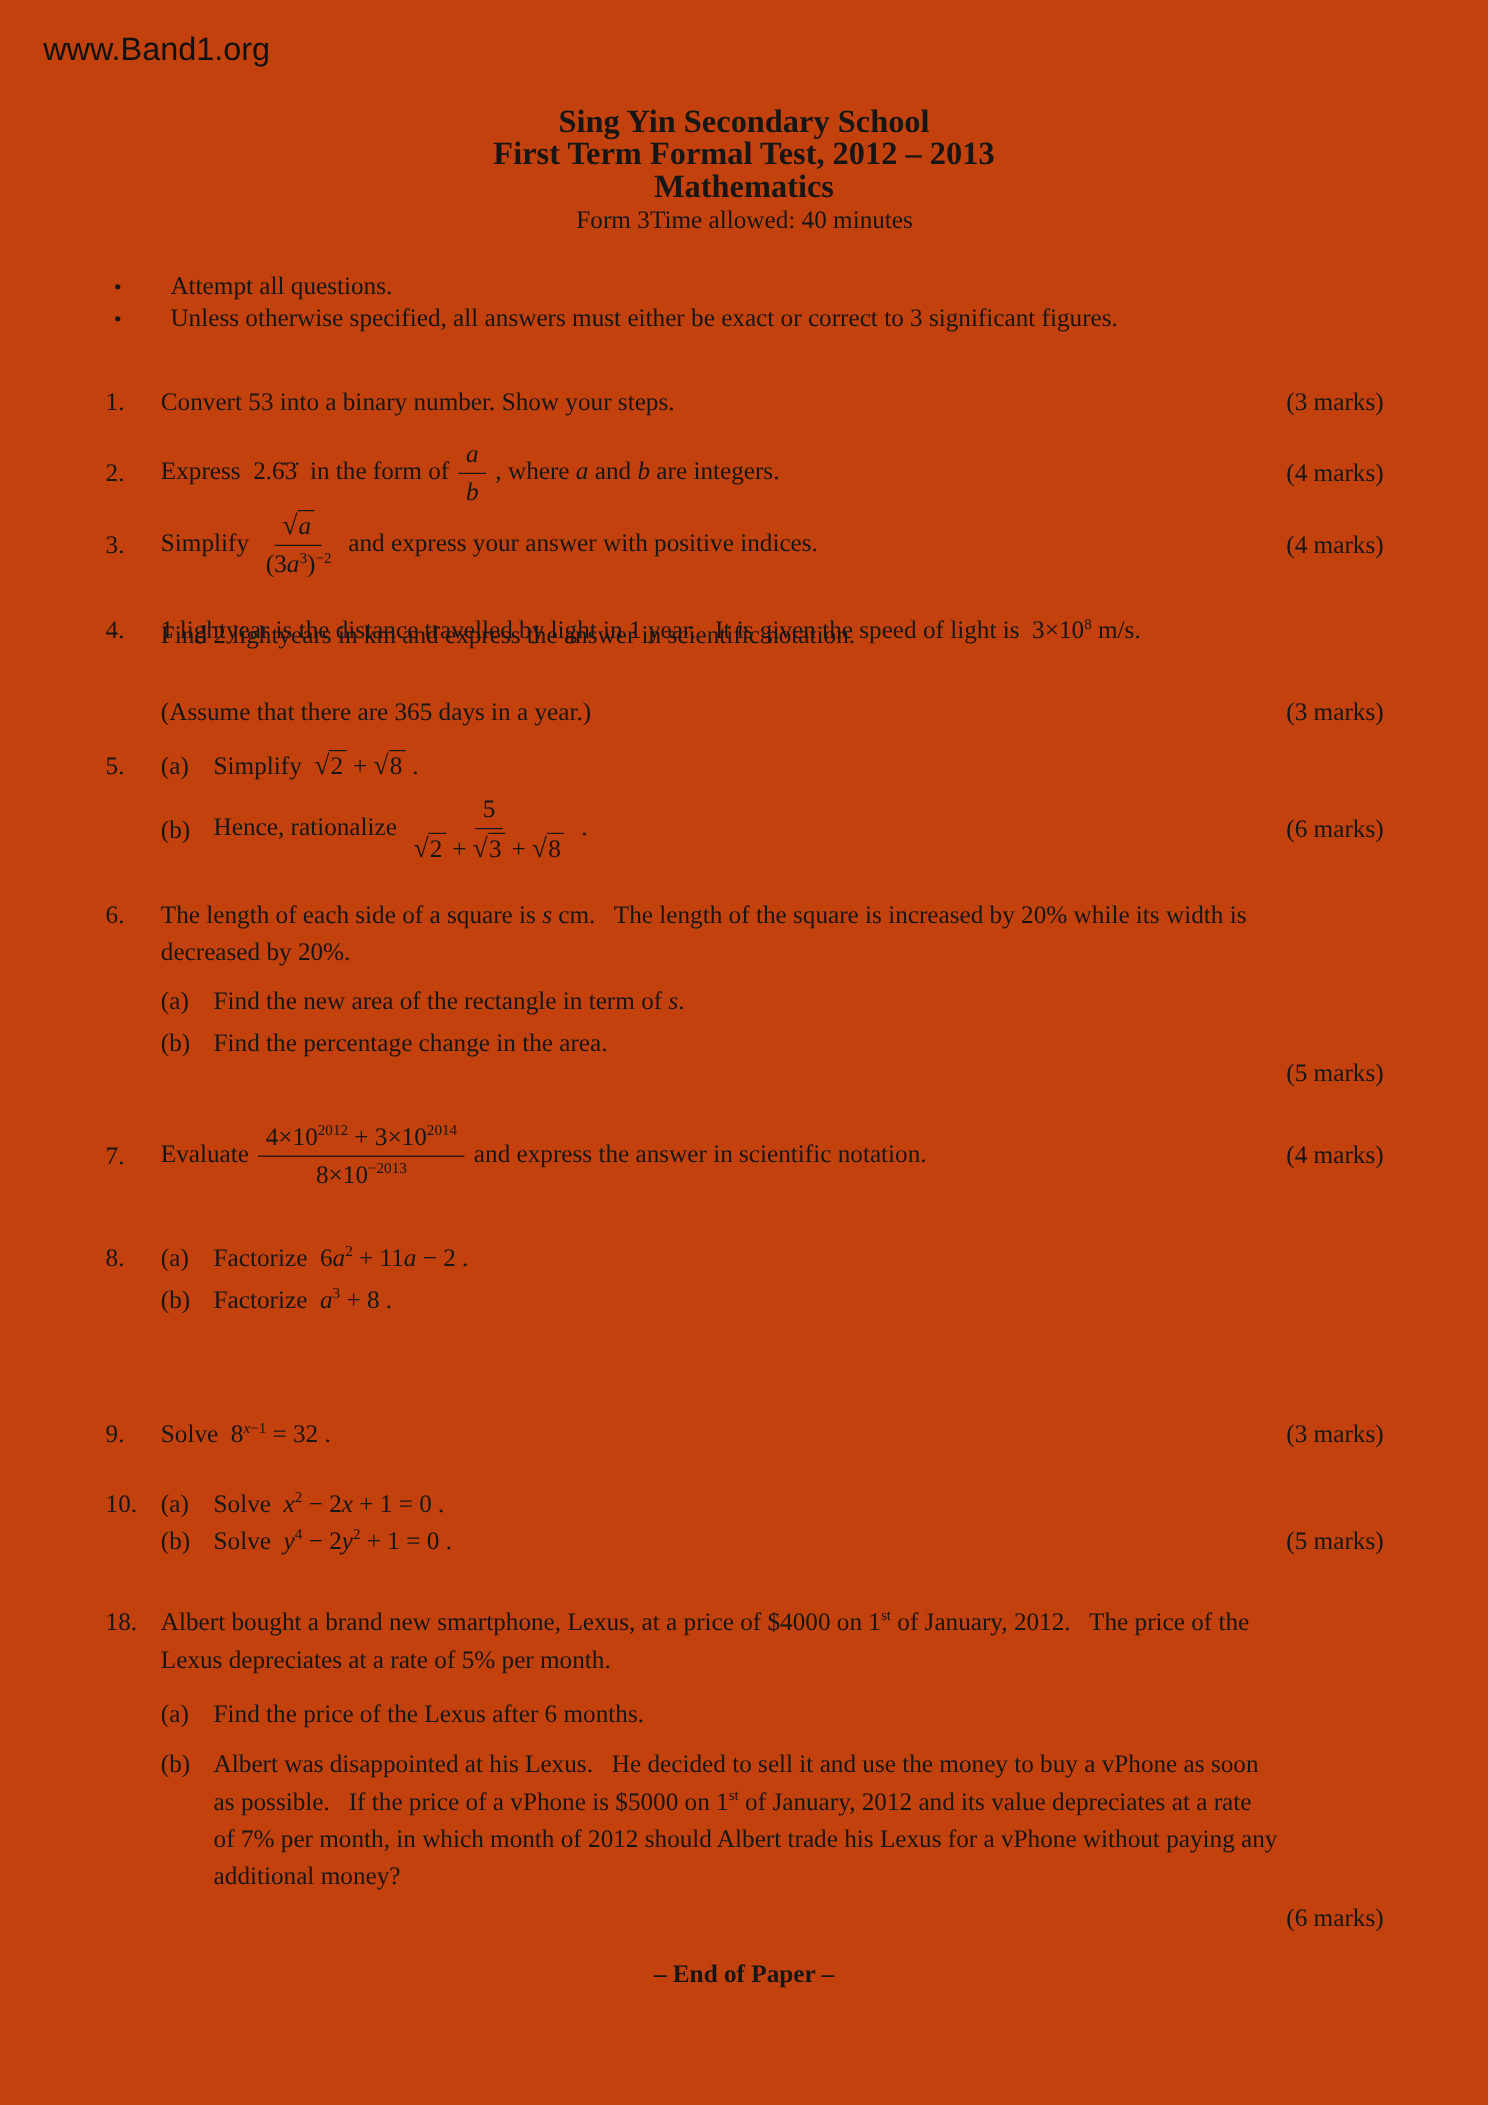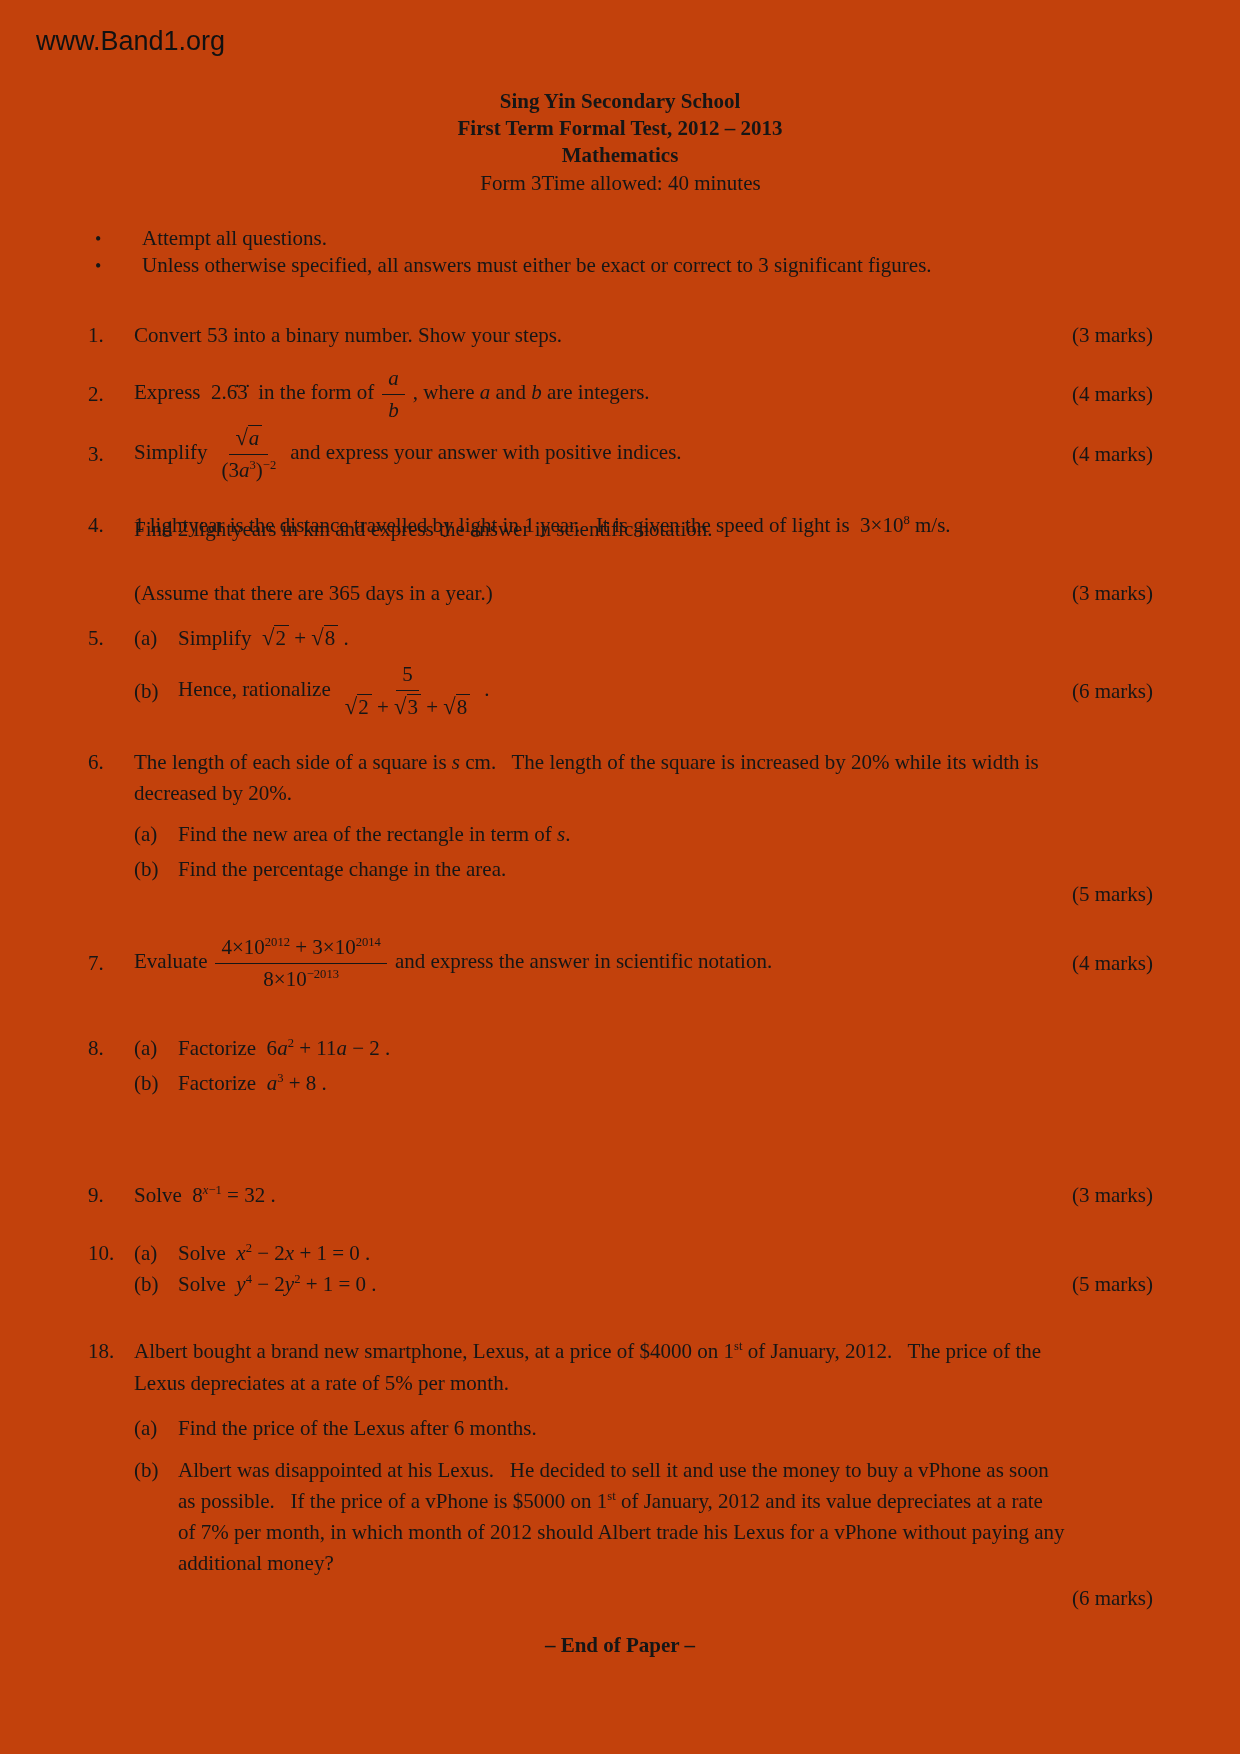--- a/index.html
+++ b/index.html
@@ -7,21 +7,21 @@
     position:relative;width:1240px;height:1754px;background:#c2410c;
     font-family:"Liberation Serif",serif;color:#161616;overflow:hidden;
     margin:0 auto;
   }
   .site{
     position:absolute;top:26px;left:36px;
     font-family:"Liberation Sans",sans-serif;font-size:27px;color:#111;
   }
   .head{
     position:absolute;top:88px;left:0;right:0;text-align:center;
-    font-weight:bold;font-size:21px;line-height:27px;
+    font-weight:bold;font-size:27px;line-height:27px;
   }
   .row{
     position:absolute;left:88px;width:1065px;
     font-size:21px;line-height:31px;
   }
   .t{white-space:pre-wrap;}
   .formrow{top:170px;line-height:27px;display:flex;justify-content:center;}
   .instr{padding-left:7px;box-sizing:border-box;}
   .bullet{display:inline-block;width:47px;font-size:18px;}
   .qnum{display:inline-block;width:46px;flex:0 0 46px;}

